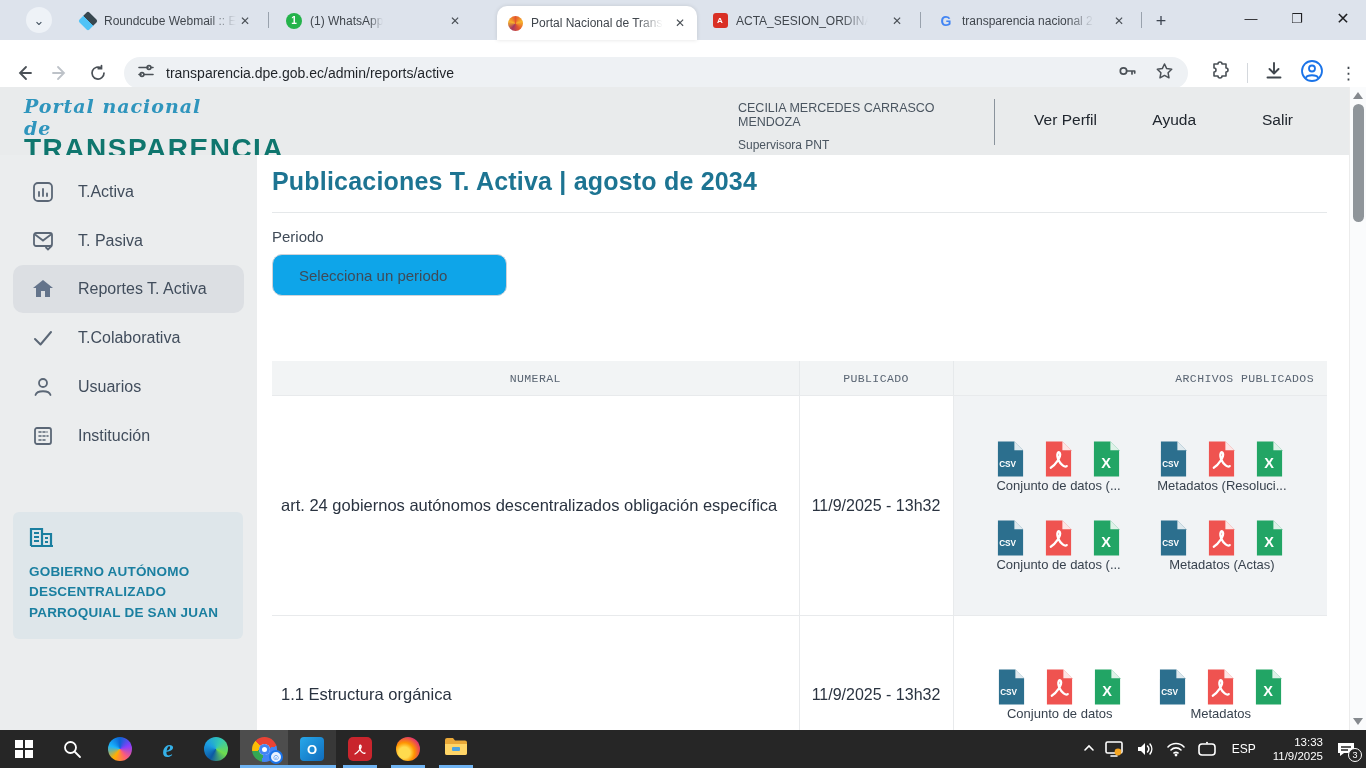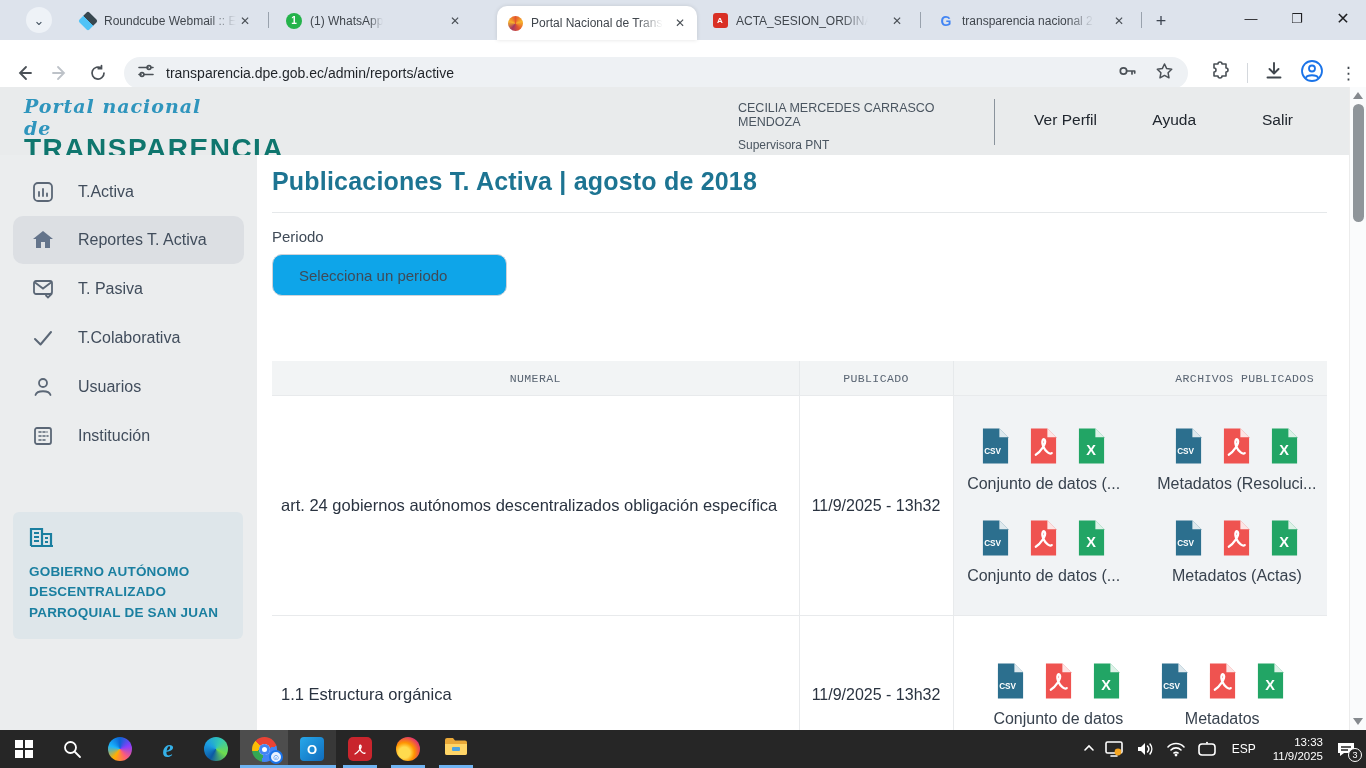--- a/index.html
+++ b/index.html
@@ -76,21 +76,21 @@
   .td:last-child { border-right:none; }
   .td.c-numeral { justify-content:flex-start; padding-left:9px; font-size:16.5px; color:#2a3340; }
   .td.c-publicado { justify-content:center; font-size:16px; color:#2a3340; }
   .td.c-archivos { justify-content:center; padding:0; }
   .row-0 { height:220px; }
   .row-1 { height:158px; }
   .row-0 .c-archivos { background:#f1f3f5; }
   .grp-grid { display:grid; grid-template-columns:1fr 1fr; column-gap:34px; row-gap:26px; }
   .file-group { display:flex; flex-direction:column; align-items:center; }
   .fg-icons { display:flex; gap:17px; }
-  .fg-label { margin-top:10px; font-size:16px; color:#38424e; white-space:nowrap; }
+  .fg-label { font-size:13px; color:#38424e; white-space:nowrap; }
   .fi { width:31px; height:38px; }
 
   
   #pg-scroll { position:absolute; top:87px; right:0; width:17px; height:643px; background:#fafbfc; border-left:1px solid #ececec; }
   .sb-arrow { position:absolute; left:3px; width:0; height:0; border-left:5px solid transparent; border-right:5px solid transparent; }
   .sb-up { top:5px; border-bottom:7px solid #85898e; }
   .sb-down { bottom:5px; border-top:7px solid #85898e; }
   .sb-thumb { position:absolute; top:17px; left:3px; width:11px; height:118px; background:#8f959a; border-radius:6px; }
 
   
@@ -257,38 +257,38 @@
     <div id="side-list">
       <div class="side-item">
         <span class="s-ic">
           <svg width="22" height="22" viewBox="0 0 22 22">
               <rect x="2" y="2" width="18" height="18" rx="4" fill="none" stroke="#5b6776" stroke-width="1.8"></rect>
               <path d="M7 15 v-4 M11 15 v-7 M15 15 v-2.5" stroke="#5b6776" stroke-width="1.8" stroke-linecap="round"></path>
             </svg>
         </span>
         <span>T.Activa</span>
       </div>
-      <div class="side-item selected">
-        <span class="s-ic">
-          <svg width="24" height="24" viewBox="0 0 24 24">
-              <path d="M12 3 L22 11 H19 V20 H14 V14 H10 V20 H5 V11 H2 z" fill="#64748b"></path>
-            </svg>
-        </span>
-        <span>Reportes T. Activa</span>
-      </div>
       <div class="side-item">
         <span class="s-ic">
           <svg width="23" height="23" viewBox="0 0 23 23">
               <rect x="2" y="4" width="18" height="13" rx="2" fill="none" stroke="#5b6776" stroke-width="1.8"></rect>
               <path d="M3 5.5 L11 11.5 L19 5.5" fill="none" stroke="#5b6776" stroke-width="1.8"></path>
               <path d="M14 18.5 l2 2 3.5 -3.5" fill="none" stroke="#5b6776" stroke-width="1.8" stroke-linecap="round"></path>
             </svg>
         </span>
         <span>T. Pasiva</span>
       </div>
+      <div class="side-item selected">
+        <span class="s-ic">
+          <svg width="24" height="24" viewBox="0 0 24 24">
+              <path d="M12 3 L22 11 H19 V20 H14 V14 H10 V20 H5 V11 H2 z" fill="#64748b"></path>
+            </svg>
+        </span>
+        <span>Reportes T. Activa</span>
+      </div>
       <div class="side-item">
         <span class="s-ic">
           <svg width="22" height="22" viewBox="0 0 22 22">
               <path d="M3 12 l5.5 5.5 L19 5" fill="none" stroke="#5b6776" stroke-width="2" stroke-linecap="round" stroke-linejoin="round"></path>
             </svg>
         </span>
         <span>T.Colaborativa</span>
       </div>
       <div class="side-item">
         <span class="s-ic">
@@ -315,21 +315,21 @@
         <svg width="26" height="24" viewBox="0 0 26 24">
             <path d="M2 21 V4 h11 v17 M13 21 V9 h9 v12 M2 21 h22" fill="none" stroke="#1a7fa0" stroke-width="2.2"></path>
             <path d="M5 8 h5 M5 12 h5 M5 16 h5 M16 13 h3 M16 17 h3" stroke="#1a7fa0" stroke-width="1.8"></path>
           </svg>
       </div>
       <div class="inst-name">GOBIERNO AUTÓNOMO DESCENTRALIZADO PARROQUIAL DE SAN JUAN</div>
     </div>
   </div>
 
   <div id="main">
-    <div class="page-title">Publicaciones T. Activa | agosto de 2018</div>
+    <div class="page-title">Publicaciones T. Activa | agosto de 2034</div>
     <hr class="title-hr">
     <div class="periodo-label">Periodo</div>
     <div class="periodo-select">
       <span>Selecciona un periodo</span>
     </div>
 
     <div class="card">
       <div class="card-toolbar"></div>
       <div class="tbl">
         <div class="tbl-header">

